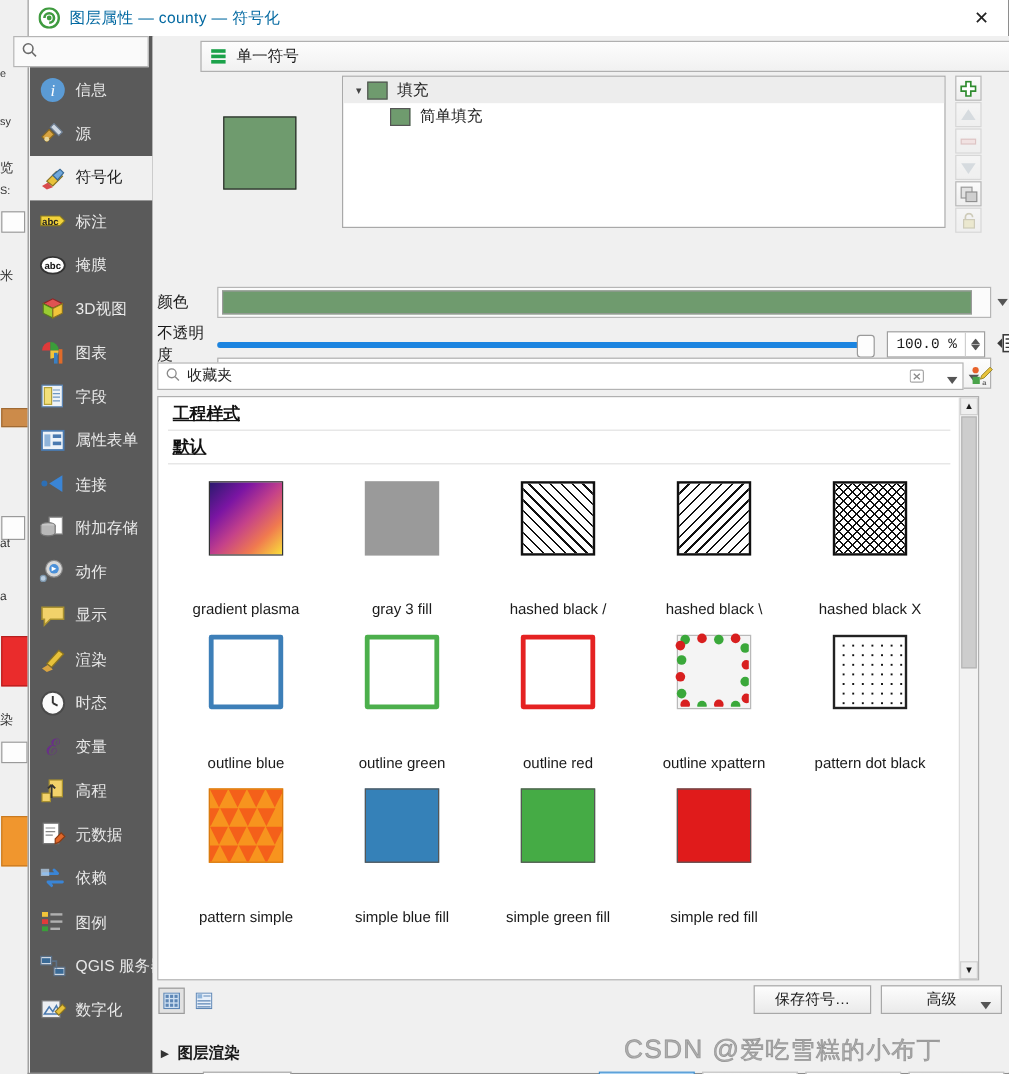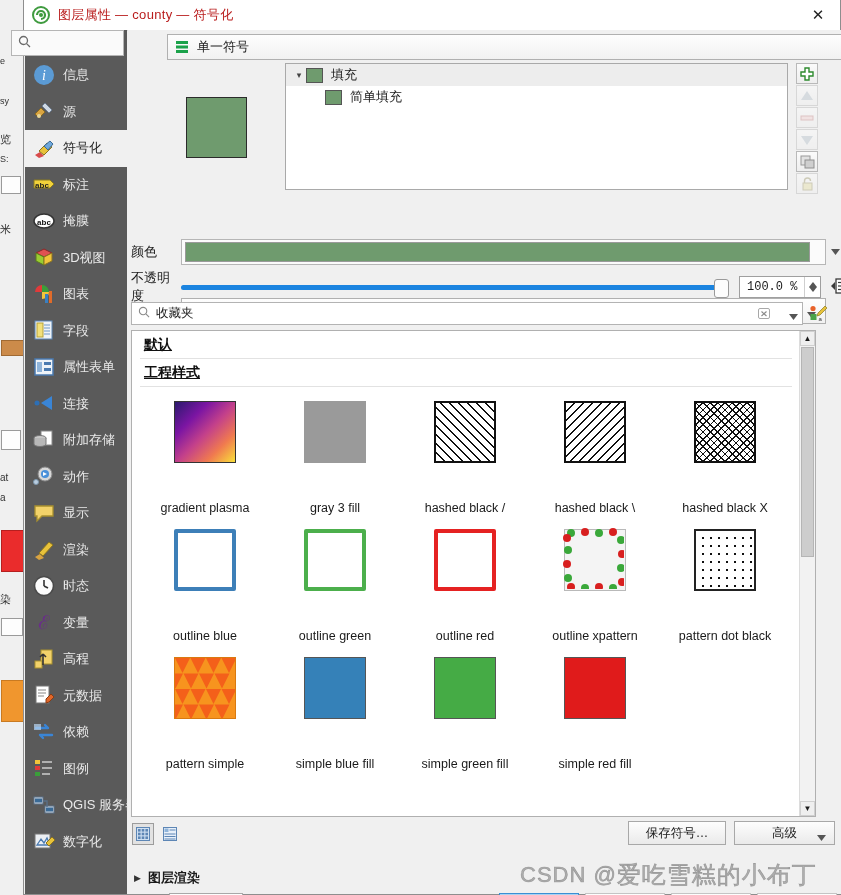--- a/index.html
+++ b/index.html
@@ -26,21 +26,21 @@
     position:absolute; left:23px; top:0; width:818px; height:895px;
     background:#f0f0f0; border:1px solid #8e8e8e; border-top:none;
     box-sizing:border-box;
   }
   .titlebar {
     position:absolute; left:0; top:0; width:816px; height:30px;
     background:#ffffff; border-bottom:1px solid #dcdcdc;
     display:flex; align-items:center;
   }
   .title-icon { width:18px; height:18px; margin-left:8px; flex:0 0 auto; }
-  .title-text { margin-left:8px; font-size:13px; color:#b91c1c; letter-spacing:.3px; }
+  .title-text { margin-left:8px; font-size:13px; color:#0369a1; letter-spacing:.3px; }
   .title-close {
     position:absolute; right:0; top:0; width:44px; height:29px;
     display:flex; align-items:center; justify-content:center;
     font-size:15px; color:#222; cursor:pointer;
   }
 
   
   .sidebar {
     position:absolute; left:1px; top:30px; width:102px; height:864px;
     background:#5a5a5a;
@@ -197,38 +197,38 @@
   .dlgbtns .btn.ghost { border:1px solid #c4c4c4; color:#2b2b2b; }
 
   
   .watermark {
     position:absolute; left:496px; top:858px; width:345px; height:34px;
     display:flex; align-items:center; pointer-events:none;
     font-size:22px; color:rgba(120,120,120,.55);
     -webkit-text-stroke:0.6px rgba(110,110,110,.55);
     letter-spacing:1px; white-space:nowrap;
   }
-  .wm-cn { font-size:24px;text-align:right; }
+  .wm-cn { font-size:20px;text-align:right; }
 </style>
 </head>
 <body>
 
 <div id="root">
 
   <div class="bg-strip">
     <div class="bg-line" style="top:56px;">e</div>
     <div class="bg-line" style="top:96px;">sy</div>
     <div class="bg-line" style="top:132px;font-size:11px;">览</div>
     <div class="bg-line" style="top:154px;">S:</div>
     <div class="bg-box" style="top:176px;width:18px;height:16px;"></div>
     <div class="bg-line" style="top:222px;font-size:11px;">米</div>
     <div class="bg-brown" style="top:340px;"></div>
     <div class="bg-box" style="top:430px;width:18px;height:18px;"></div>
     <div class="bg-orange" style="top:680px;height:40px;"></div>
-    <div class="bg-line" style="top:472px;font-size:10px;">at</div>
+    <div class="bg-line" style="top:448px;font-size:10px;">at</div>
     <div class="bg-line" style="top:492px;font-size:10px;">a</div>
     <div class="bg-red" style="top:530px;height:40px;"></div>
     <div class="bg-line" style="top:592px;font-size:11px;">染</div>
     <div class="bg-box" style="top:618px;width:20px;height:16px;"></div>
   </div>
 
   <div class="dialog">
 
     <div class="titlebar">
       <span class="title-icon">
@@ -588,22 +588,22 @@
         <svg width="19" height="18" viewBox="0 0 19 18">
           <circle cx="4" cy="3.5" r="2.6" fill="#e8622a"></circle>
           <rect x="1.5" y="9" width="6" height="6" fill="#4aa34a"></rect>
           <path d="M16 1l2 2-7 7-3 1 1-3z" fill="#e8c23a" stroke="#8a7a20" stroke-width=".7"></path>
           <text x="9.5" y="16" font-size="6" fill="#333" font-family="Liberation Sans, sans-serif">a</text>
         </svg>
       </span>
 
       <div class="gallery">
         <div class="gal-inner" id="gal-inner">
+            <div class="gal-group">工程样式</div>
             <div class="gal-group">默认</div>
-            <div class="gal-group">工程样式</div>
             <div class="gal-row">
               <div class="gal-cell">
                 <span>
                   <div class="gal-sw" style="border:1px solid #333;background:linear-gradient(135deg,#2b1a6e 0%,#7b15a3 28%,#c4418a 52%,#f07a4f 76%,#f9e03a 100%)"></div>
                 </span>
                 <span class="gal-name">gradient  plasma</span>
               </div>
               <div class="gal-cell">
                 <span>
                   <div class="gal-sw" style="background:#9a9a9a"></div>

